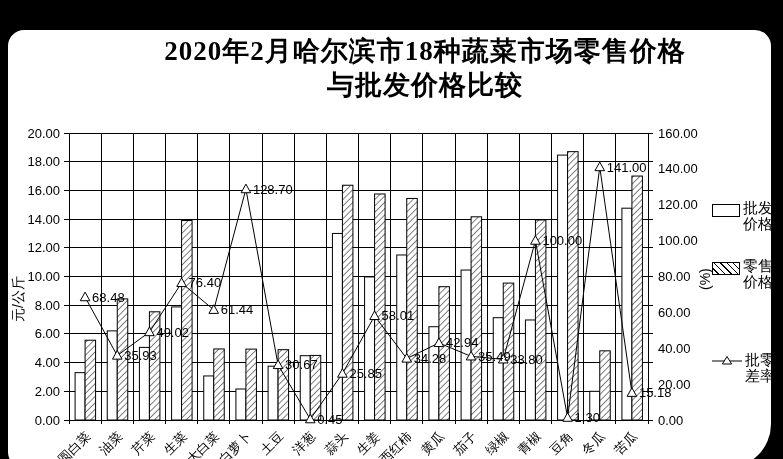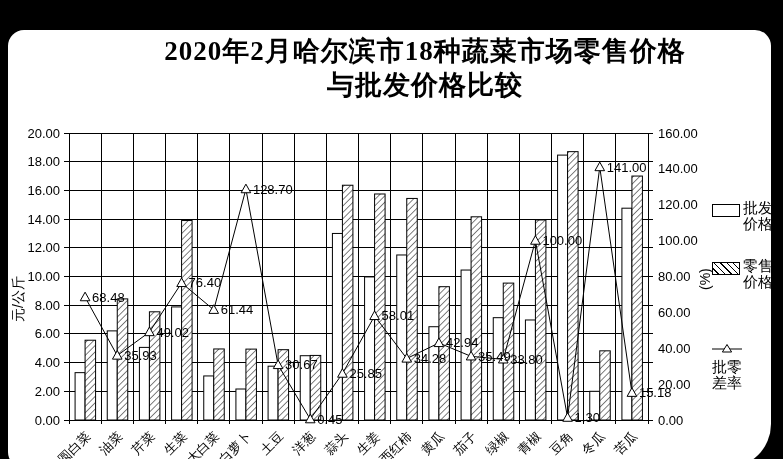--- a/index.html
+++ b/index.html
@@ -16,21 +16,21 @@
   .lab{font-family:"Liberation Sans",sans-serif;font-size:13px;}
   .cat{font-family:"Liberation Serif",serif;font-size:13px;}
   .ytitle-left{position:absolute;left:10px;top:302px;transform:rotate(-90deg);
          transform-origin:0 0;font-size:14px;color:#000;white-space:nowrap;}
   .ytitle-right{position:absolute;left:697px;top:270px;transform:rotate(-90deg);
          transform-origin:0 0;font-size:14px;color:#000;white-space:nowrap;}
   .legend{position:absolute;left:712px;top:0;width:70px;height:344px;color:#000;}
   .lentry{position:absolute;display:flex;align-items:flex-start;gap:3px;}
   .lentry.e1{top:180px;left:0;}
   .lentry.e2{top:238px;left:0;justify-content:center;}
-  .lentry.e3{top:320px;left:0;flex-direction:column;}
+  .lentry.e3{top:332px;left:0;}
   .sw{display:inline-block;width:26px;height:11px;border:1px solid #000;margin-top:4px;flex:none;}
   .sw-plain{background:#fff;}
   .sw-hatch{background:repeating-linear-gradient(45deg,#fff 0 3.5px,#000 3.5px 4.5px);}
   .sw-line{margin-top:2px;flex:none;}
   .ltxt{font-family:"Liberation Serif",serif;font-size:15px;line-height:16px;}
 </style>
 </head>
 <body>
 
 <div class="page">

